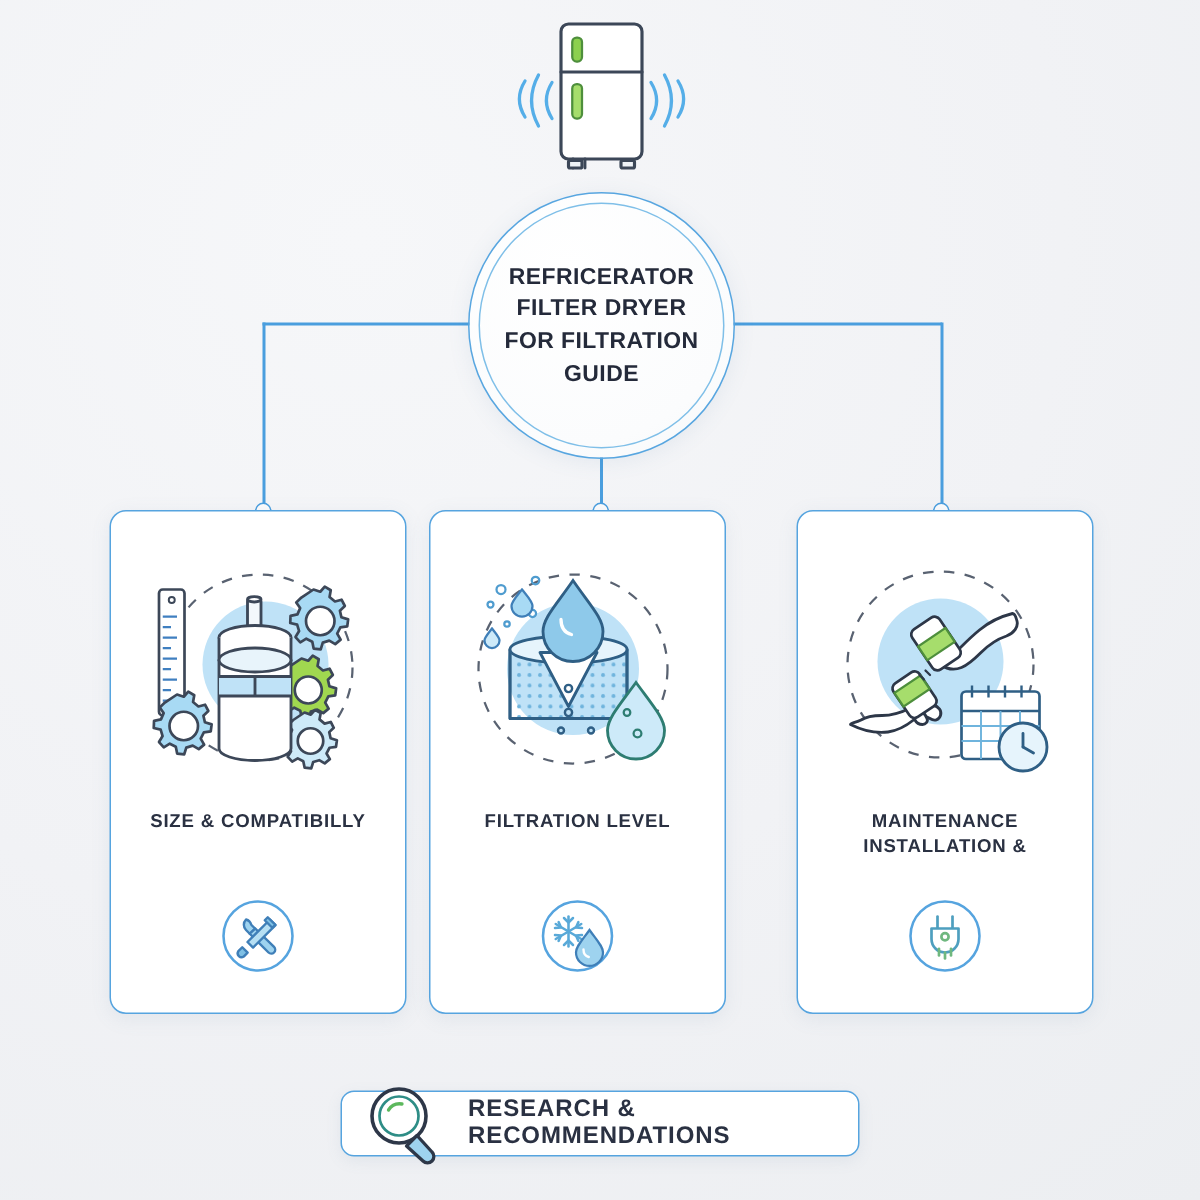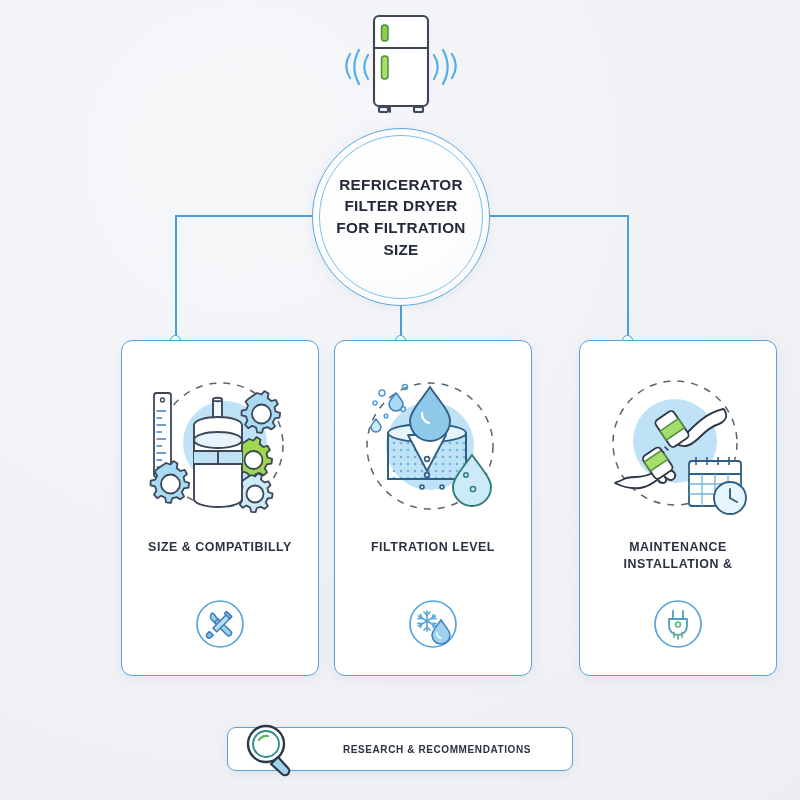--- a/index.html
+++ b/index.html
@@ -93,21 +93,20 @@
   .card {
     position: absolute;
     top: 340px;
     width: 198px;
     height: 336px;
     background: #ffffff;
     border: 1.7px solid #56a4df;
     border-radius: 11px;
     box-sizing: border-box;
     box-shadow: 0 3px 13px rgba(105,135,165,0.10);
-    margin-left: 48px;
   }
   #card-1 { left: 73px; }
   #card-2 { left: 286px; text-decoration: underline; }
   #card-3 { left: 531px; }
 
   .card-illus {
     position: absolute;
     left: 50%;
     top: 30px;
     transform: translateX(-50%);
@@ -158,21 +157,21 @@
   #footer-label {
     position: absolute;
     left: 84px;
     right: 10px;
     top: 0;
     height: 42px;
     display: flex;
     align-items: center;
     justify-content: center;
     color: #2a3142;
-    font-size: 10px;
+    font-size: 16px;
     font-weight: bold;
     letter-spacing: 0.6px;
   }
 </style>
 </head>
 <body>
 
 <div id="stage">
 
   <div id="fridge-icon">
@@ -207,21 +206,21 @@
   <div class="node-dot" style="left:395px; top:335px;"></div>
   <div class="node-dot" style="left:622px; top:335px;"></div>
 
   <div id="hub">
     <div class="ring-outer"></div>
     <div class="ring-inner"></div>
     <div id="hub-title">
       <span>REFRICERATOR</span>
       <span>FILTER DRYER</span>
       <span>FOR FILTRATION</span>
-      <span>SIZE</span>
+      <span>GUIDE</span>
     </div>
   </div>
 
   <div class="card" id="card-1">
     <div class="card-illus">
       <svg viewBox="0 0 166 150" width="166" height="150">
         <circle cx="88" cy="72" r="42" fill="#bfe2f7"></circle>
         <circle cx="84" cy="74" r="62" fill="none" stroke="#3c4758" stroke-width="1.5" stroke-dasharray="7 7" opacity="0.85"></circle>
 
         <g fill="none" stroke="#3c4758" stroke-width="1.8" stroke-linejoin="round">

